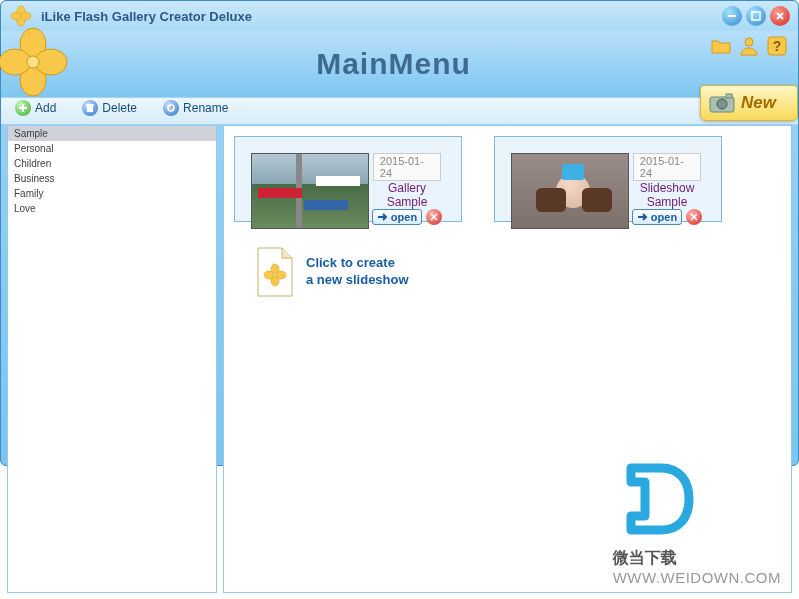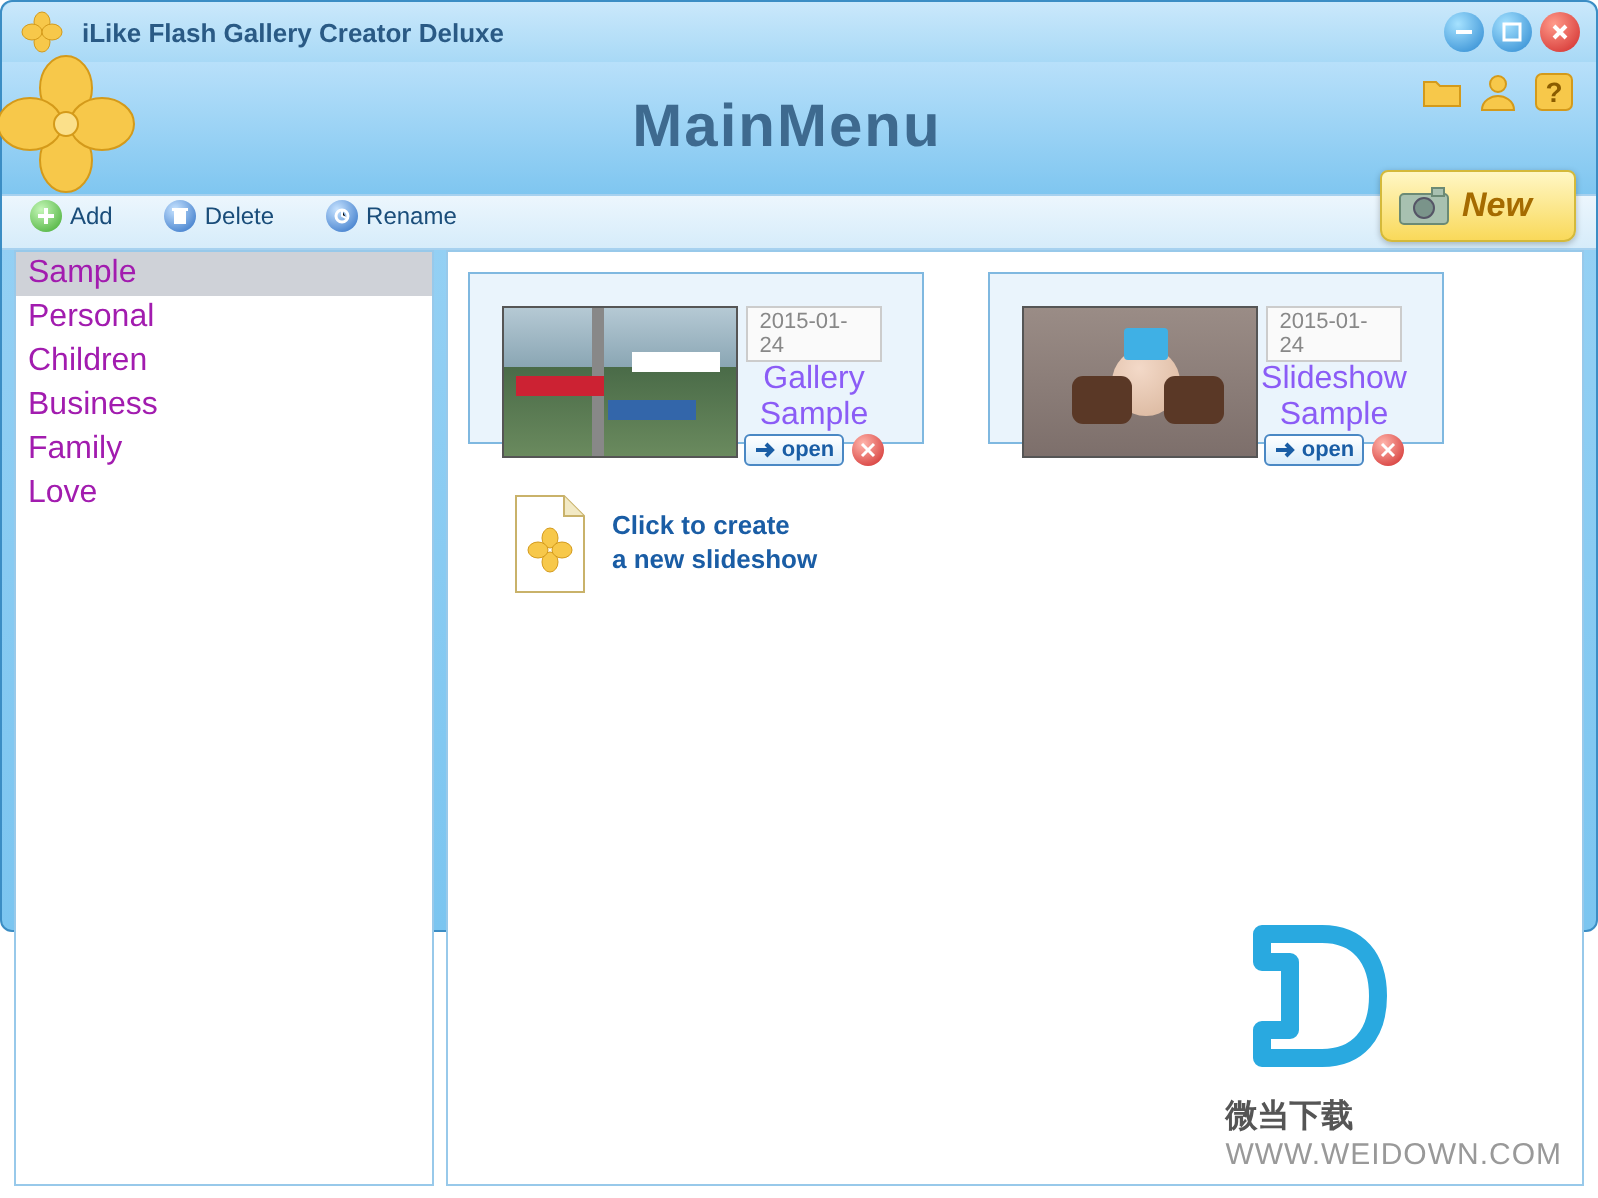--- a/index.html
+++ b/index.html
@@ -16,43 +16,43 @@
 .winbtn.max { background: radial-gradient(circle at 35% 30%, #a6e2ff, #2a87d0); }
 .winbtn.close { background: radial-gradient(circle at 35% 30%, #ff9a8a, #d02a2a); }
 .winbtn svg { width: 12px; height: 12px; }
 
 .headerbar { height: 66px; position: relative; background: linear-gradient(#b8e0fa, #7fc6f0); display: flex; align-items: center; justify-content: flex-end; }
 .headerbar .bigclover { width: 72px; height: 72px; margin-left: -4px; margin-top: -4px; }
 .headerbar .maintitle { flex: 1; text-align: center; font-size: 30px; font-weight: bold; color: #3e6a8f; letter-spacing: 1px; padding-right: 80px; }
 .headerbar .righticons { position: absolute; right: 10px; top: 4px; display: flex; gap: 6px; align-items: center; }
 .righticons .ic { width: 22px; height: 22px; cursor: pointer; }
 
-.newbtn { position: absolute; right: 10px; bottom: -24px; width: 98px; height: 36px; background: linear-gradient(#fff7c5, #f9d95a); border: 1px solid #d4b93a; border-radius: 4px 4px 6px 6px; display: flex; align-items: center; gap: 6px; padding: 0 8px; cursor: pointer; box-shadow: 0 1px 3px rgba(0,0,0,0.25); z-index: 5; }
+.newbtn { position: absolute; right: 0; bottom: -24px; width: 98px; height: 36px; background: linear-gradient(#fff7c5, #f9d95a); border: 1px solid #d4b93a; border-radius: 4px 4px 6px 6px; display: flex; align-items: center; gap: 6px; padding: 0 8px; cursor: pointer; box-shadow: 0 1px 3px rgba(0,0,0,0.25); z-index: 5; }
 .newbtn span.lbl { font-size: 17px; font-weight: bold; color: #a56b00; font-style: italic; }
 
 .toolbar { height: 28px; background: linear-gradient(#ecf6fd, #d6ecfa); border-top: 1px solid #a7d1ef; border-bottom: 1px solid #a7d1ef; display: flex; align-items: flex-start; gap: 18px; padding: 0 10px; }
 .toolbar .tbtn { display: flex; align-items: center; gap: 4px; font-size: 12px; color: #1a4d7a; cursor: pointer; padding: 2px 4px; }
 .tic { width: 16px; height: 16px; border-radius: 50%; display: flex; align-items: center; justify-content: center; }
 .tic.add { background: radial-gradient(circle at 35% 30%, #c5f7b8, #3fa92e); }
 .tic.del { background: radial-gradient(circle at 35% 30%, #c7e3ff, #2a6dc4); }
 .tic.ren { background: radial-gradient(circle at 35% 30%, #c7e3ff, #2a6dc4); }
 .tic svg { width: 10px; height: 10px; }
 
 .content { display: flex; height: 474px; padding: 0 6px 6px 6px; gap: 6px; }
 .sidebar { width: 210px; background: #fff; border: 1px solid #98c9ea; }
-.sidebar .cat { padding: 2px 6px; font-size: 16px; color: #a21caf; cursor: pointer; }
+.sidebar .cat { padding: 2px 6px; font-size: 10px; color: #404040; cursor: pointer; }
 .sidebar .cat.selected { background: #cfd2d8; }
 
 .main { flex: 1; background: #fff; border: 1px solid #98c9ea; position: relative; padding: 10px; }
 .cards { display: flex; gap: 32px; }
 .card { display: flex; border: 1px solid #7fb8e0; background: #eaf4fc; padding: 16px; width: 228px; height: 86px; }
 .card .thumb { width: 118px; height: 76px; background: #888; border: 1px solid #555; }
 .card .cardright { flex: 1; display: flex; flex-direction: column; align-items: center; }
 .card .date { font-size: 11px; color: #888; border: 1px solid #ccc; padding: 1px 6px; width: 90%; text-align: left; background: #fafafa; }
-.card .cname { flex: 1; display: flex; align-items: center; justify-content: center; font-size: 16px; color: #8b5cf6; text-align: center; }
+.card .cname { flex: 1; display: flex; align-items: center; justify-content: center; font-size: 12px; color: #701a75; text-align: center; }
 .card .cactions { display: flex; gap: 4px; align-items: center; }
 .openbtn { border: 1px solid #4a88c4; border-radius: 3px; padding: 1px 4px; font-size: 11px; font-weight: bold; color: #1a5da5; background: linear-gradient(#fff, #d9ecfb); cursor: pointer; display: flex; align-items: center; gap: 2px; }
 .delbtn { width: 16px; height: 16px; border-radius: 50%; background: radial-gradient(circle at 35% 30%, #ffb5ab, #d02a2a); cursor: pointer; display: flex; align-items: center; justify-content: center; }
 
 .createnew { display: flex; align-items: center; gap: 10px; margin-top: 24px; margin-left: 20px; cursor: pointer; }
 .createnew .doc { width: 42px; height: 52px; position: relative; }
 .createnew .txt { font-size: 13px; font-weight: bold; color: #1a5da5; line-height: 1.3; }
 
 .watermark { position: absolute; right: 10px; bottom: 6px; }
 .watermark .dlogo { width: 86px; height: 86px; margin: 0 auto; }

